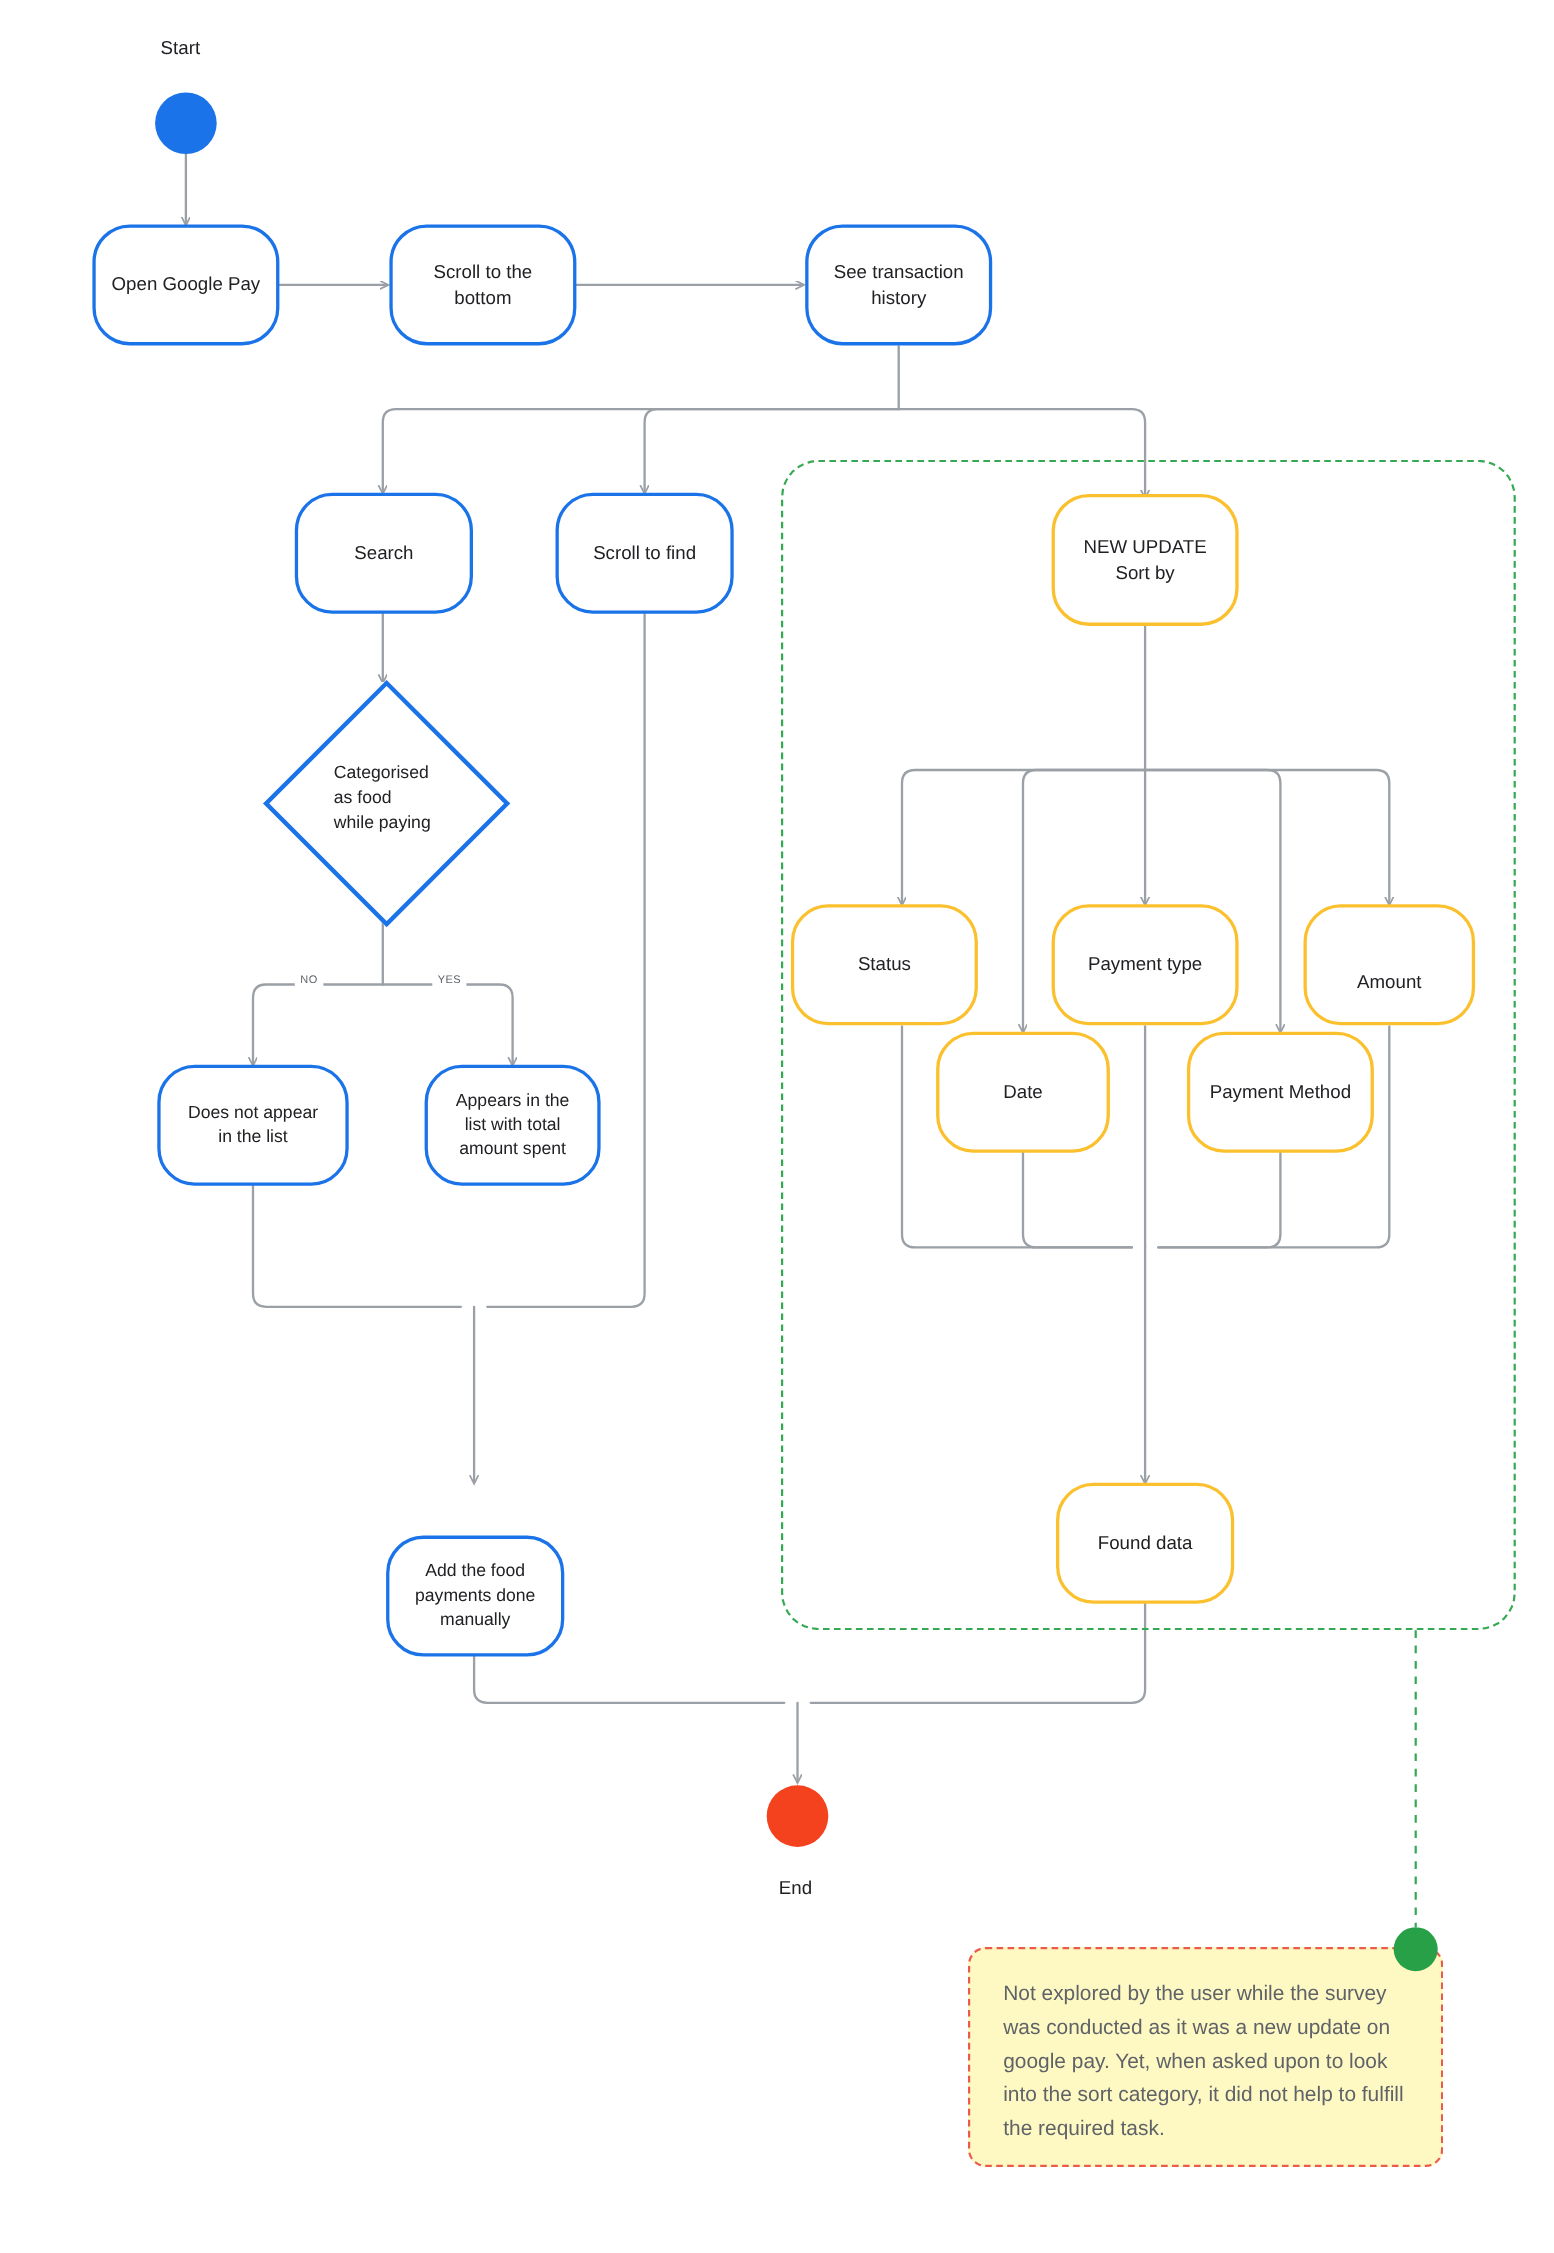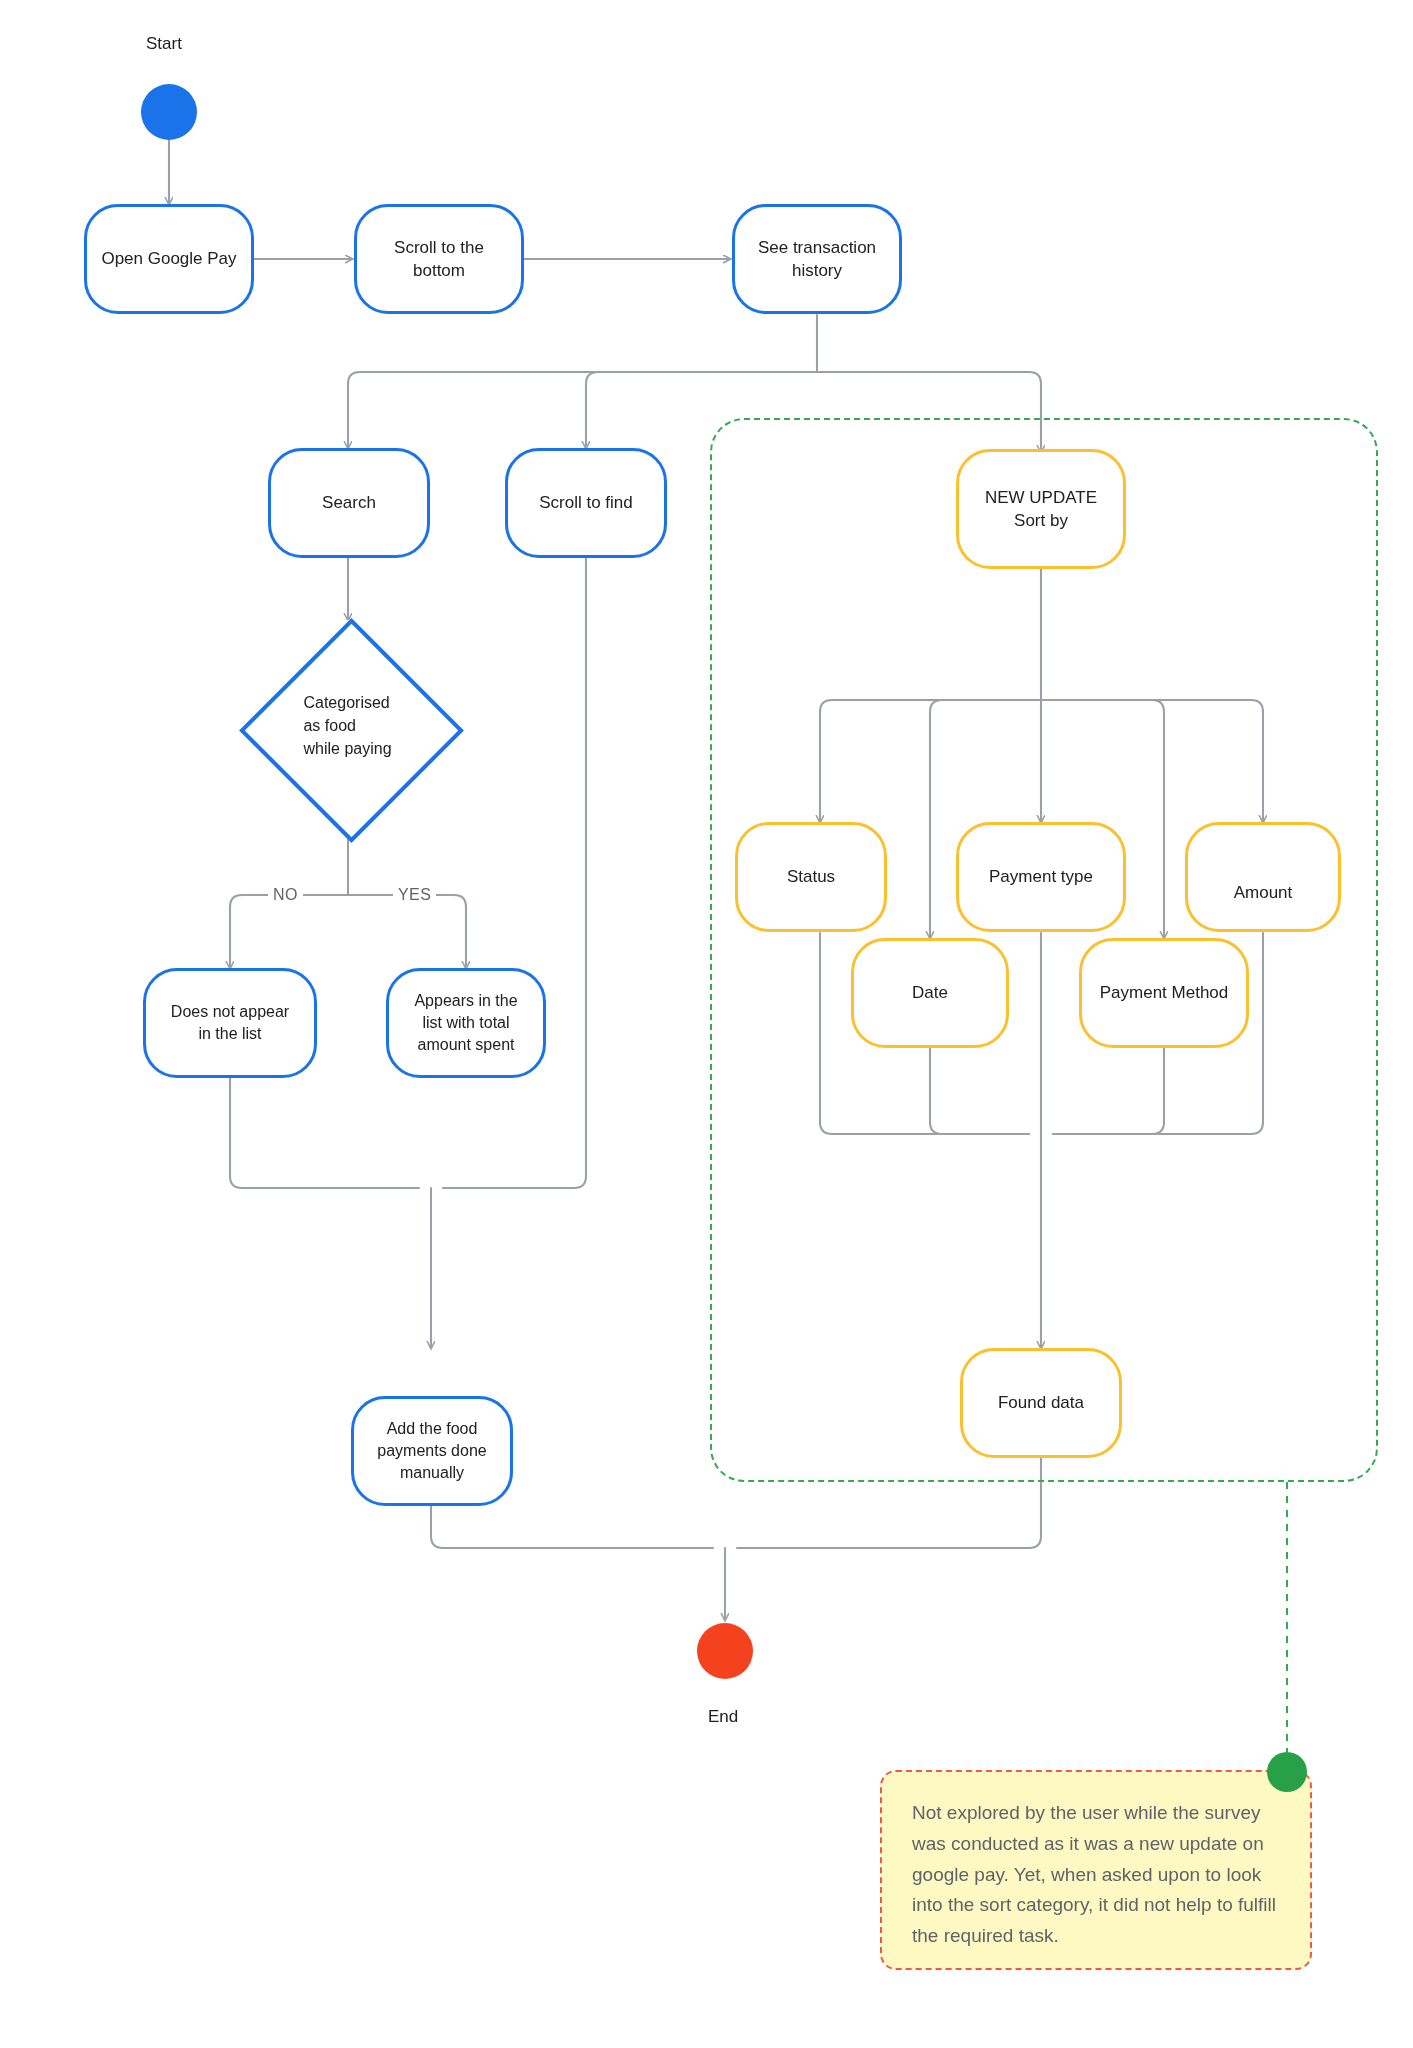--- a/index.html
+++ b/index.html
@@ -20,21 +20,21 @@
   .diamond .dtext{position:absolute;left:0;top:0;width:100%;height:100%;
       display:flex;align-items:center;justify-content:center;text-align:left;
       white-space:pre-line;line-height:1.42;}
 
   .dot{position:absolute;border-radius:50%;}
   .dot-start{background:#1a73e8;}
   .dot-end{background:#f4411e;}
   .dot-note{background:#27a048;}
 
   .cap{position:absolute;white-space:nowrap;}
-  .edge-lbl{position:absolute;background:#fff;padding:0 5px;font-size:16px;
+  .edge-lbl{position:absolute;background:#fff;padding:0 5px;font-size:10px;
             color:#5f6368;letter-spacing:.4px;white-space:nowrap;}
 
   .group-box{position:absolute;box-sizing:border-box;border:2px dashed #34a853;
              border-radius:34px;background:transparent;}
   .note-box{position:absolute;box-sizing:border-box;border:2px dashed #ea5b4b;
             border-radius:16px;background:#fef9c3;padding:26px 30px;}
   .note-box .ntext{font-size:19px;line-height:1.62;color:#5f6368;}
 </style>
 </head>
 <body>
@@ -154,21 +154,21 @@
     <span class="lbl" style="font-size:16px;">Add the food
 payments done
 manually</span>
   </div>
 
   <div class="node n-yellow" style="left:956px;top:449px;width:170px;height:120px;">
     <span class="lbl" style="font-size:17px;">NEW UPDATE
 Sort by</span>
   </div>
 
-  <div class="node n-yellow" style="left:735px;top:822px;width:152px;height:110px;">
+  <div class="node n-yellow" style="left:719px;top:822px;width:170px;height:110px;">
     <span class="lbl" style="font-size:17px;">Status</span>
   </div>
 
   <div class="node n-yellow" style="left:851px;top:938px;width:158px;height:110px;">
     <span class="lbl" style="font-size:17px;">Date</span>
   </div>
 
   <div class="node n-yellow" style="left:956px;top:822px;width:170px;height:110px;">
     <span class="lbl" style="font-size:17px;">Payment type</span>
   </div>

